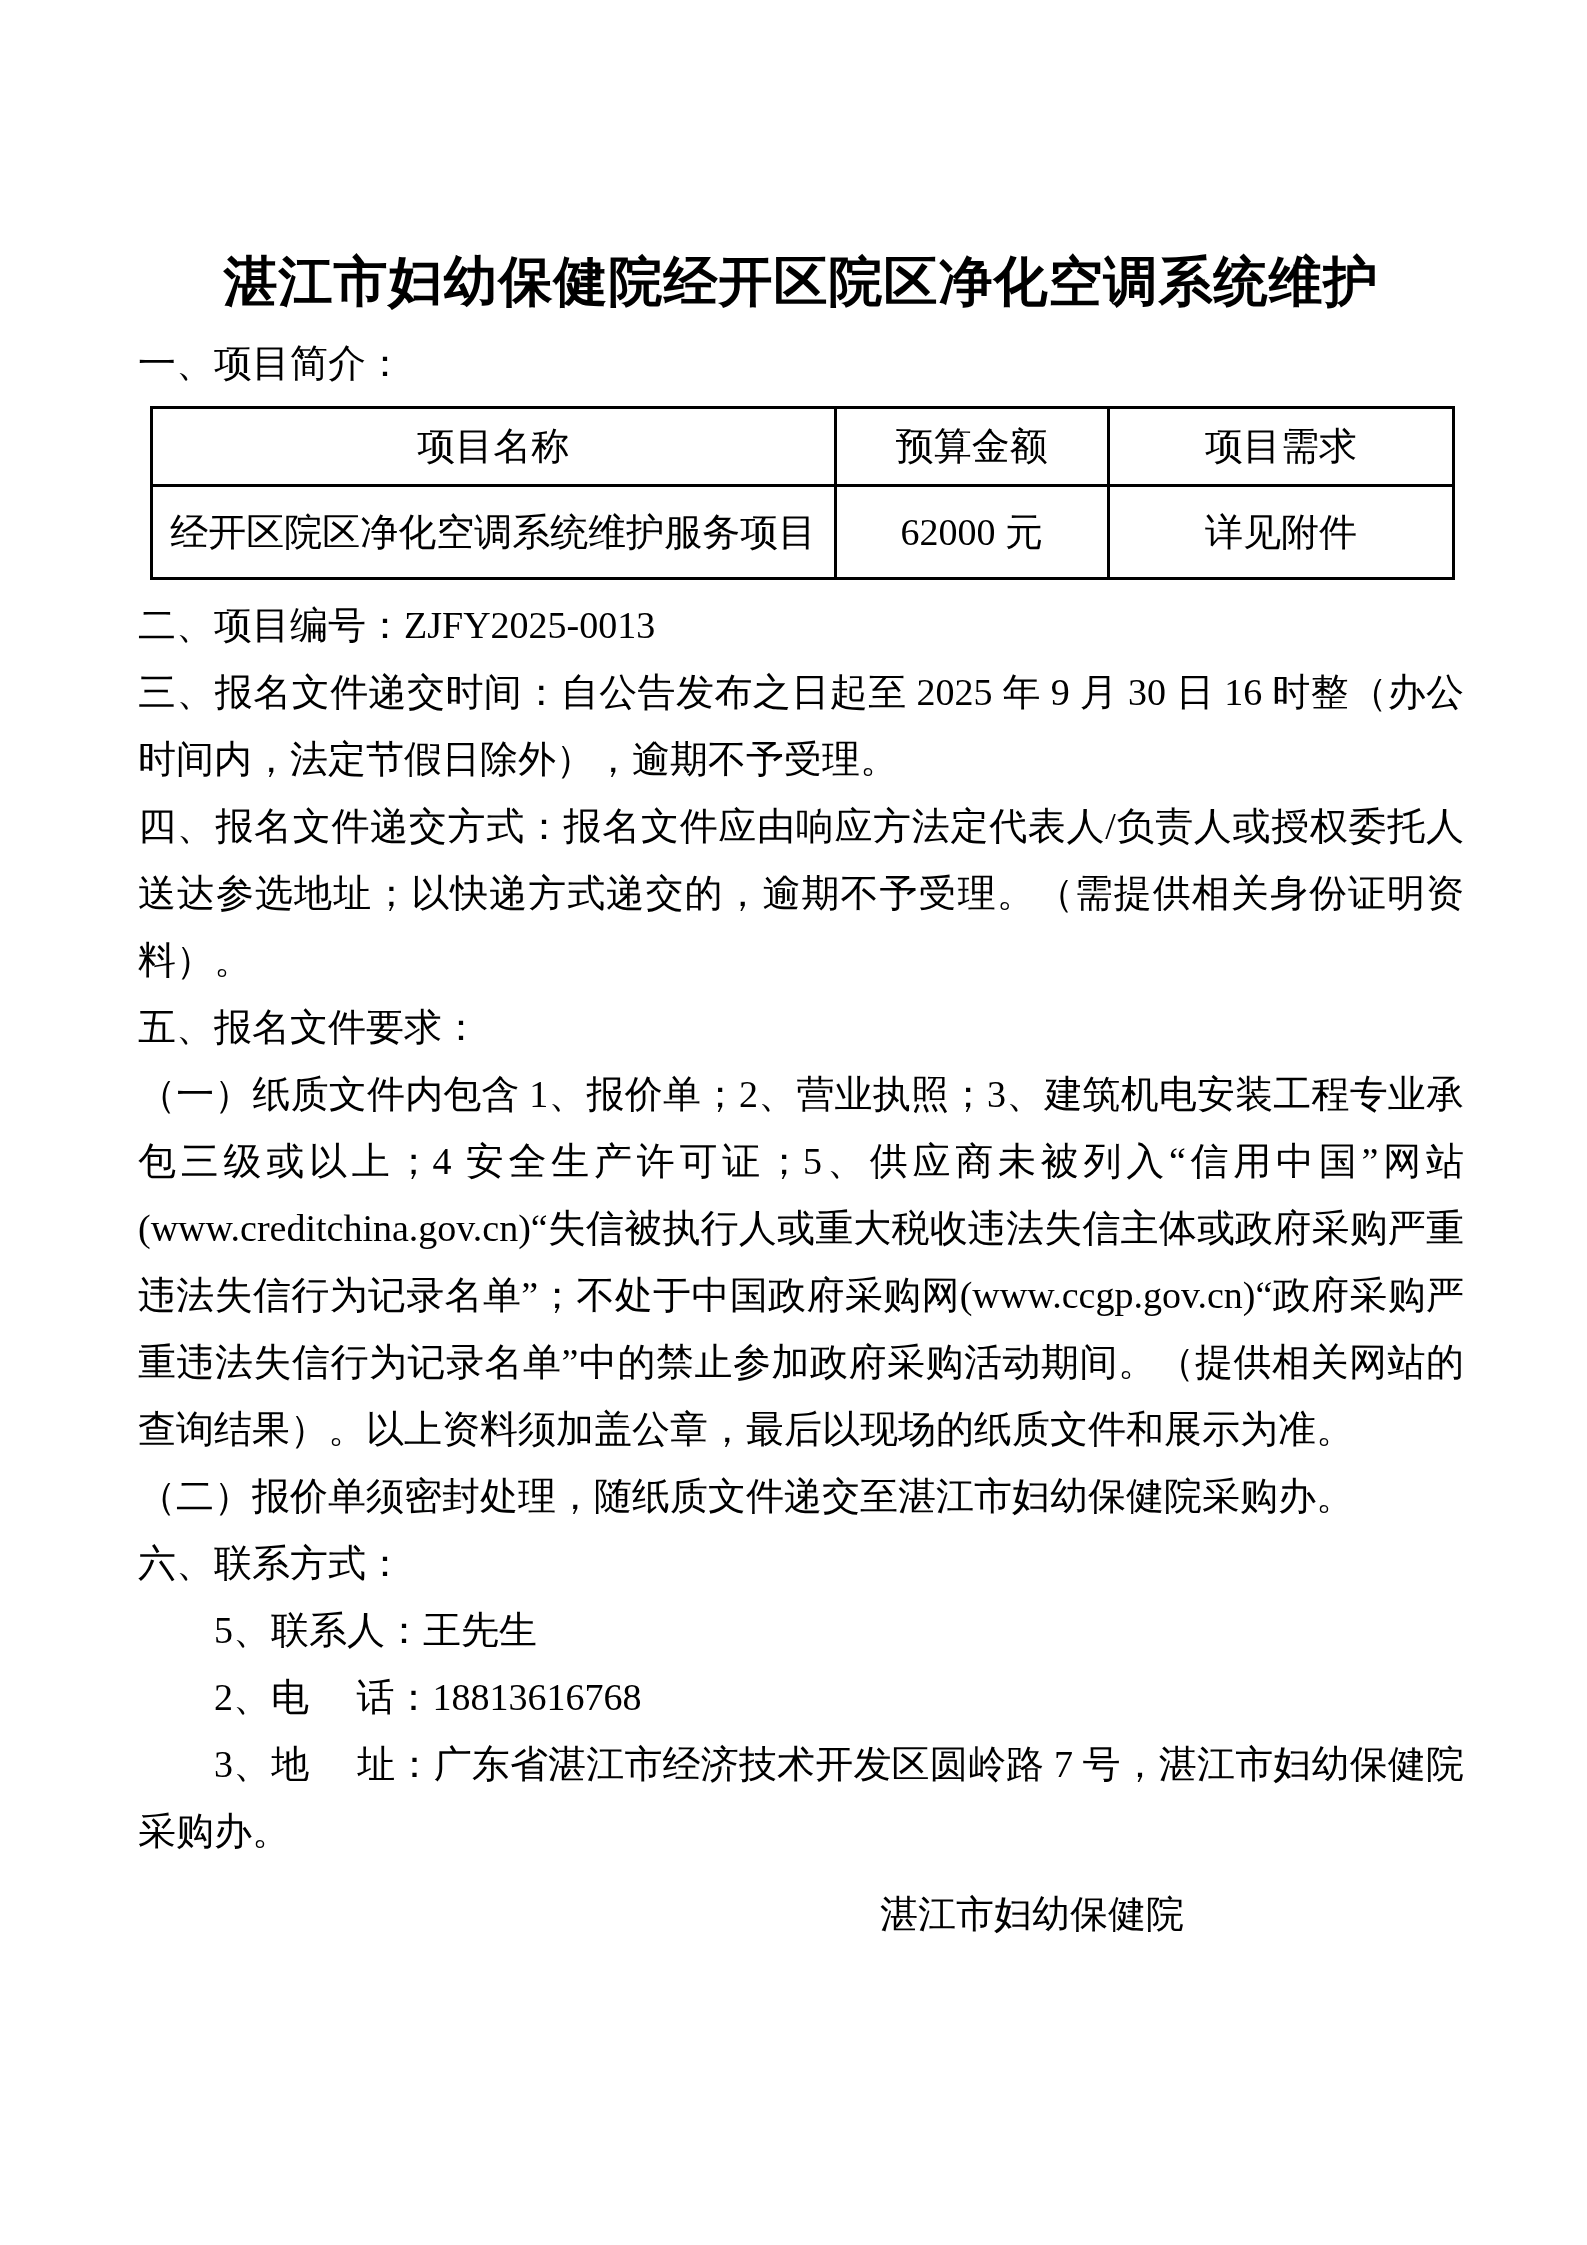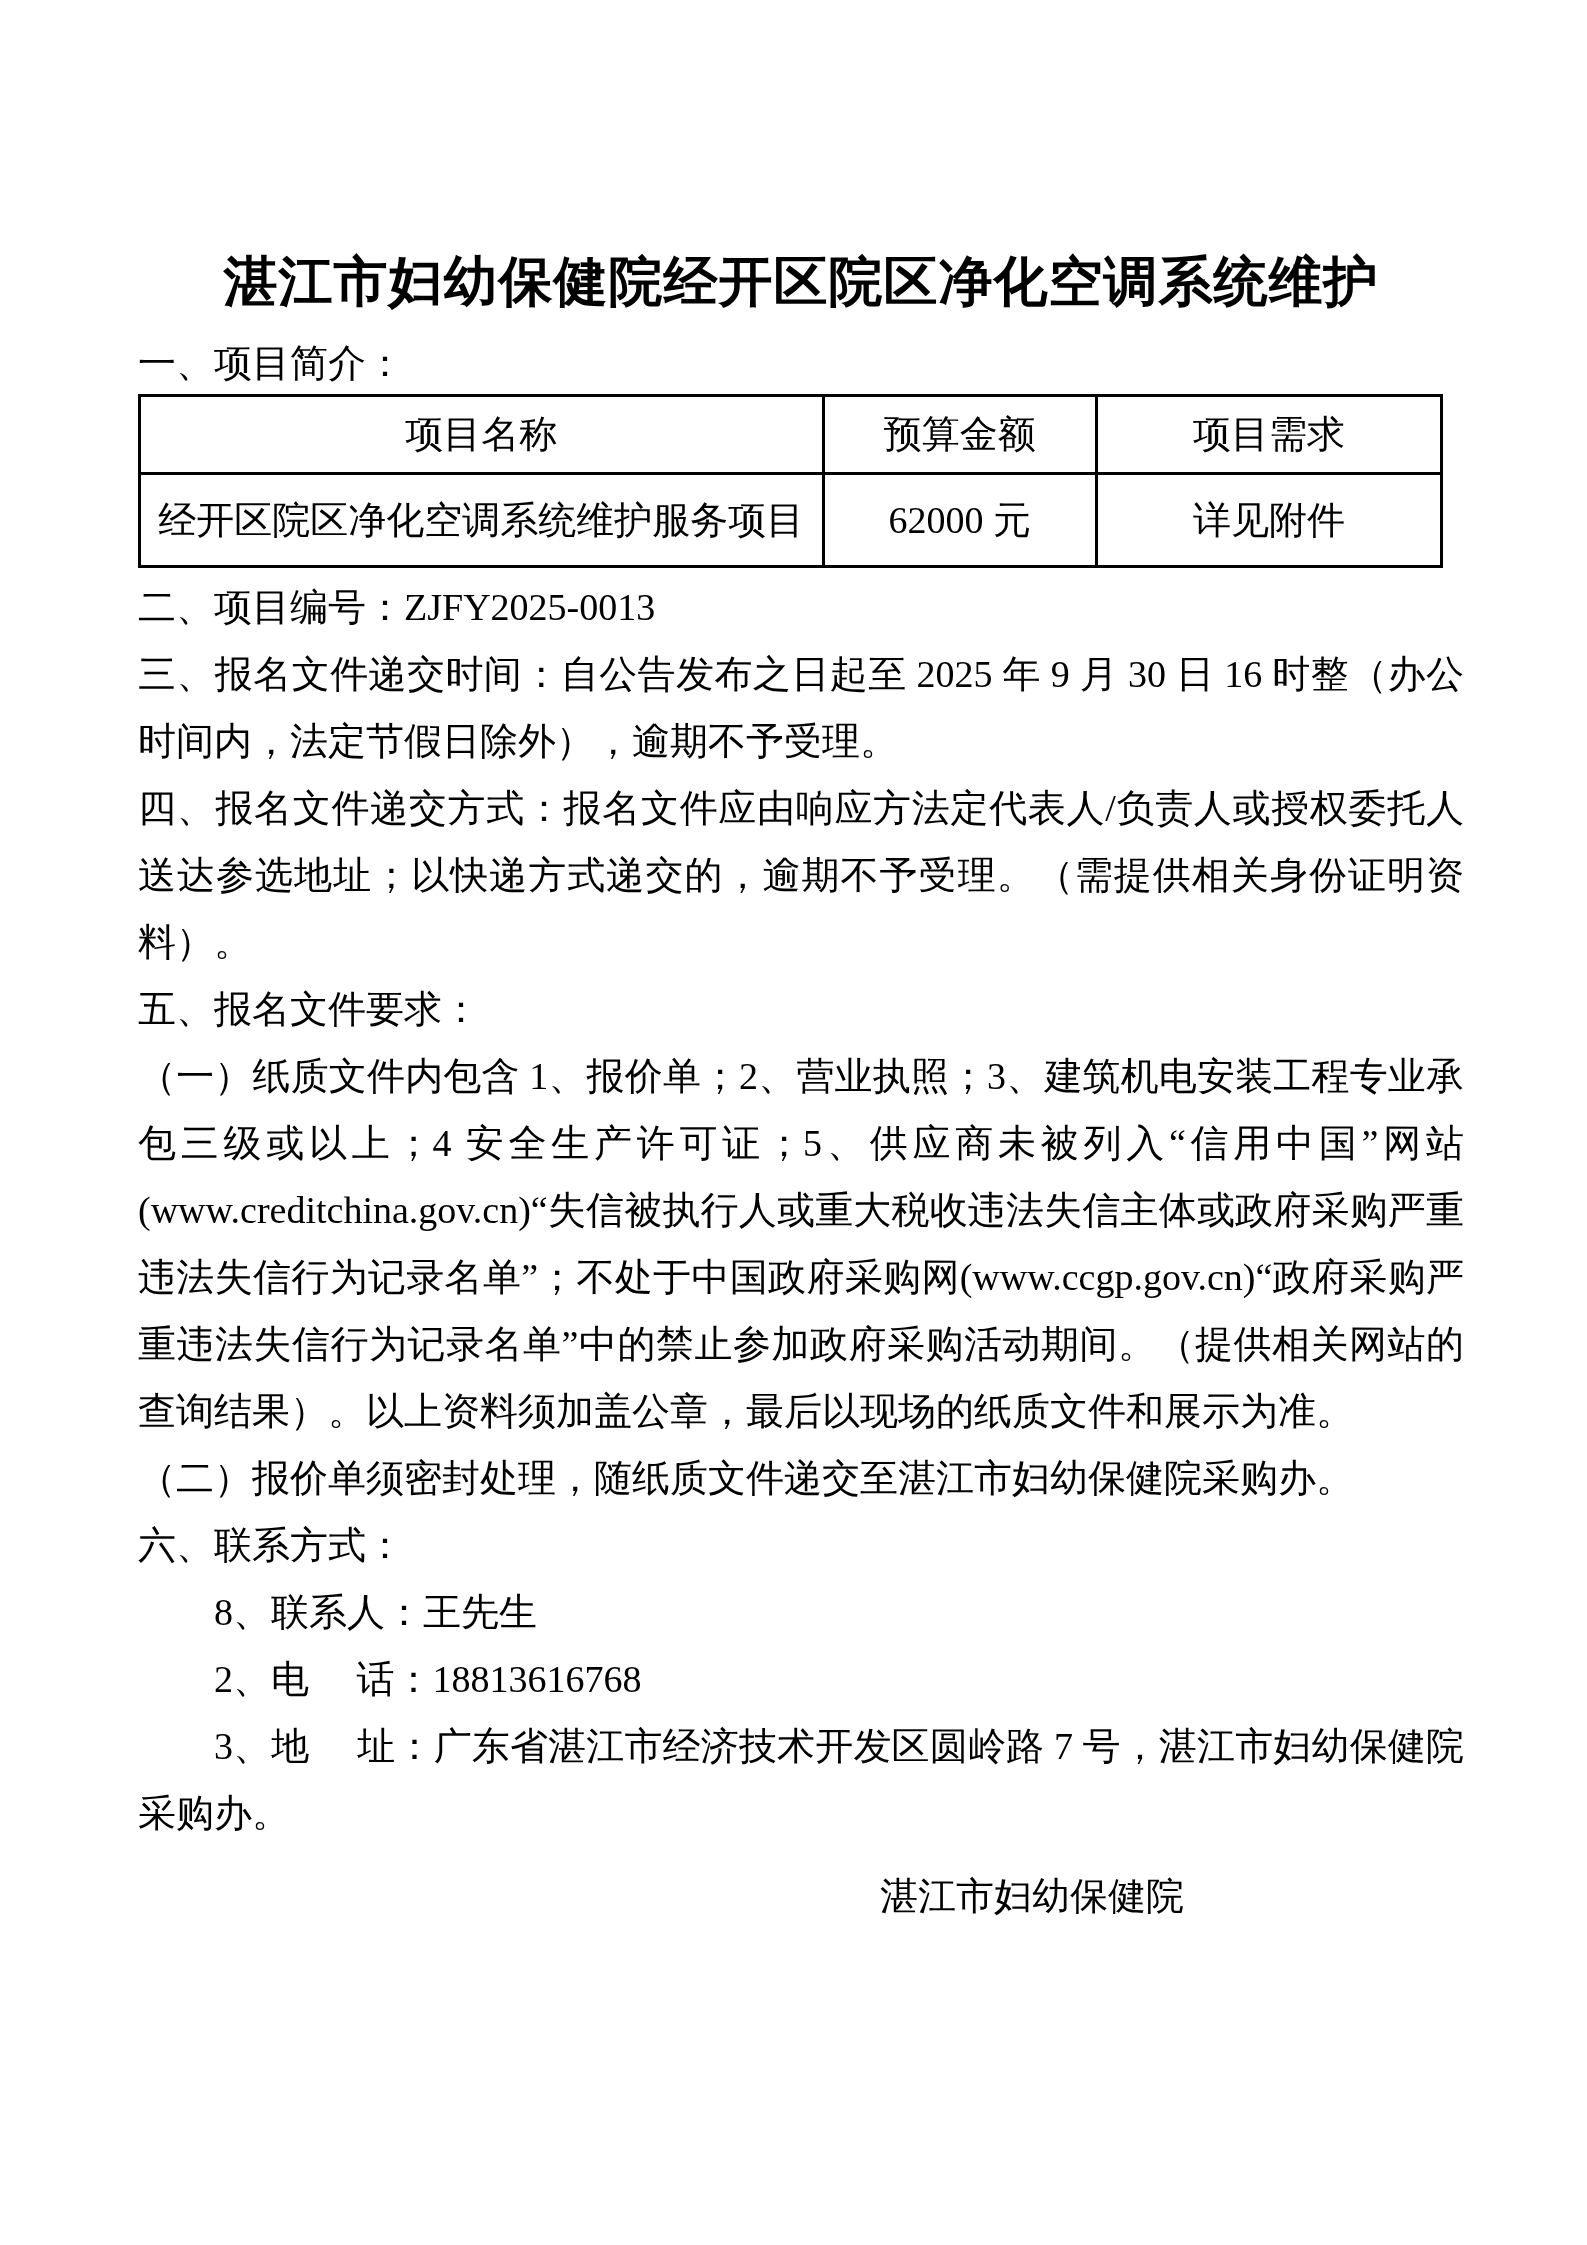--- a/index.html
+++ b/index.html
@@ -35,21 +35,21 @@
     margin: 8px 0 0 0;
     font-size: 38px;
     line-height: 62px;
     text-align: left;
     font-weight: 400;
   }
   table.intro-table {
     border-collapse: collapse;
     width: 1305px;
     table-layout: fixed;
-    margin: 0;
+    margin: 12px;
   }
   table.intro-table th,
   table.intro-table td {
     border: 3px solid #000000;
     font-size: 38px;
     font-weight: 400;
     text-align: center;
     vertical-align: middle;
     padding: 0 6px;
     overflow: hidden;
@@ -109,21 +109,21 @@
       </tbody>
     </table>
 
     <p class="body-text first-after-table">二、项目编号：ZJFY2025-0013</p>
     <p class="body-text">三、报名文件递交时间：自公告发布之日起至 2025 年 9 月 30 日 16 时整（办公时间内，法定节假日除外），逾期不予受理。</p>
     <p class="body-text">四、报名文件递交方式：报名文件应由响应方法定代表人/负责人或授权委托人送达参选地址；以快递方式递交的，逾期不予受理。（需提供相关身份证明资料）。</p>
     <p class="body-text">五、报名文件要求：</p>
     <p class="body-text">（一）纸质文件内包含 1、报价单；2、营业执照；3、建筑机电安装工程专业承包三级或以上；4 安全生产许可证；5、供应商未被列入“信用中国”网站(www.creditchina.gov.cn)“失信被执行人或重大税收违法失信主体或政府采购严重违法失信行为记录名单”；不处于中国政府采购网(www.ccgp.gov.cn)“政府采购严重违法失信行为记录名单”中的禁止参加政府采购活动期间。（提供相关网站的查询结果）。以上资料须加盖公章，最后以现场的纸质文件和展示为准。</p>
     <p class="body-text">（二）报价单须密封处理，随纸质文件递交至湛江市妇幼保健院采购办。</p>
     <p class="body-text">六、联系方式：</p>
-    <p class="body-text contact-line">8、联系人：王先生</p>
+    <p class="body-text contact-line">5、联系人：王先生</p>
     <p class="body-text contact-line">2、电　 话：18813616768</p>
     <p class="body-text contact-line">3、地　 址：广东省湛江市经济技术开发区圆岭路 7 号，湛江市妇幼保健院采购办。</p>
 
     <div class="signature-block">
       <p>湛江市妇幼保健院</p>
     </div>
 
   </div>
 </div>
 

